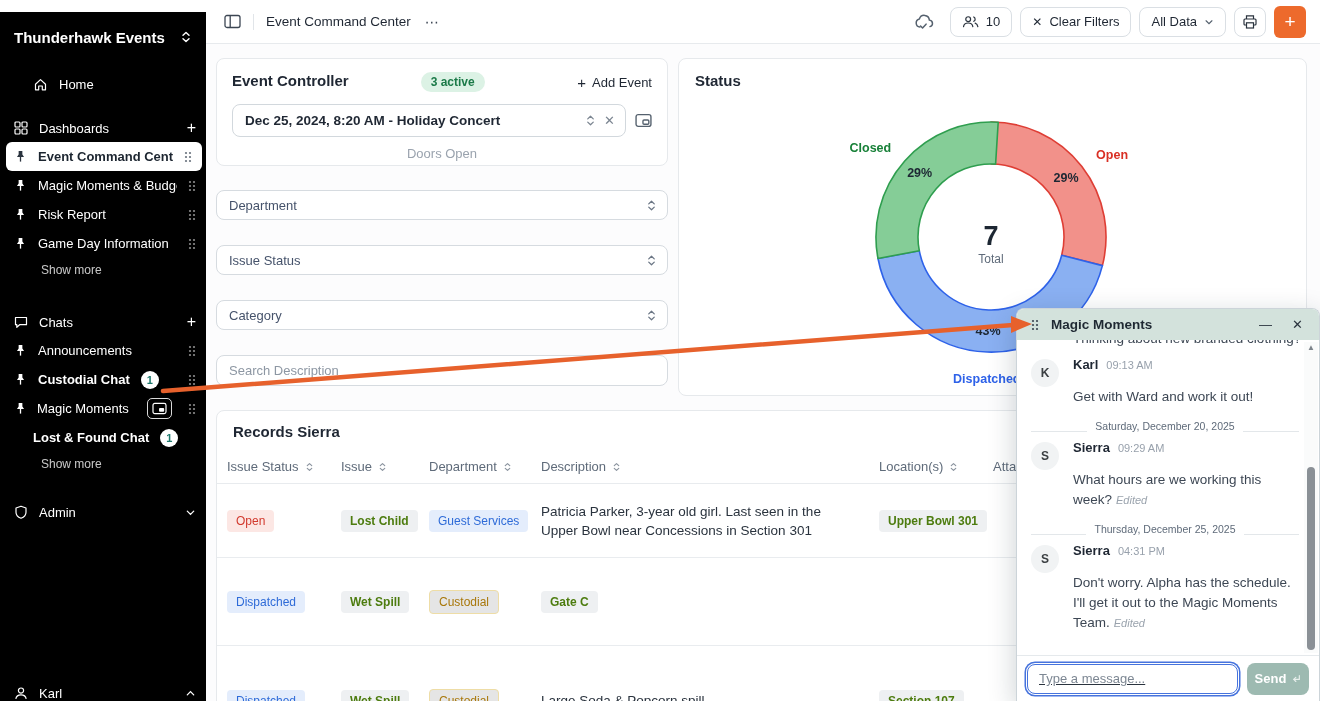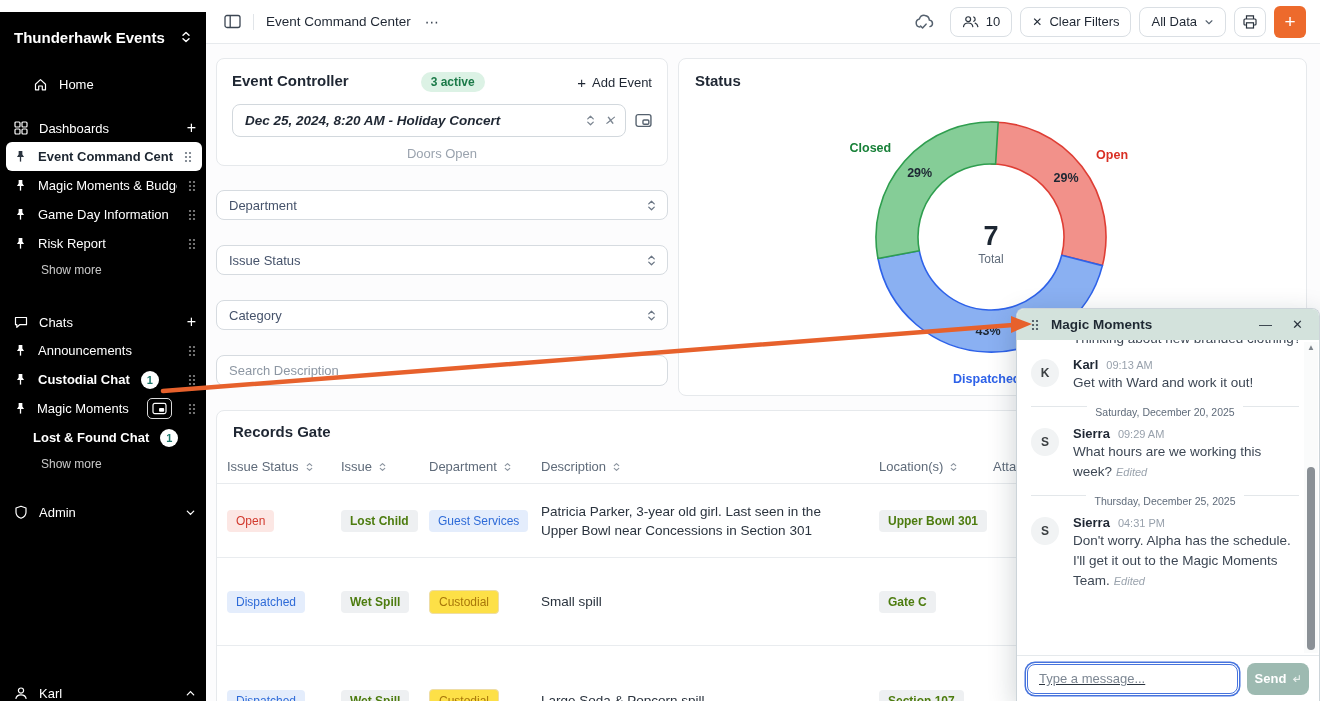--- a/index.html
+++ b/index.html
@@ -39,21 +39,21 @@
 
   
   .main { position:absolute; left:206px; top:44px; width:1114px; height:657px; background:#fcfcfd; }
   .card { position:absolute; background:#fff; border:1px solid #e6e9ec; border-radius:8px; }
 
   .ec-card { left:10px; top:14px; width:452px; height:108px; padding:13px 15px; }
   .ec-top { display:flex; }
   .ec-title { font-size:15px; font-weight:700; color:#1f2733; }
   .ec-badge { margin-left:72px; background:#DCF2E5; color:#1B7A48; font-size:12px; font-weight:600; border-radius:10px; padding:3px 10px; }
   .ec-add { margin-left:auto; font-size:13px; color:#1f2733; display:flex; align-items:center; gap:6px; cursor:pointer; font-weight:500; }
-  .ec-selrow { display:flex; align-items:center; gap:9px; margin-top:12px;font-style:italic; }
+  .ec-selrow { display:flex; align-items:center; gap:9px; margin-top:12px; }
   .ec-select { flex:1; height:33px; border:1px solid #d2d8dd; border-radius:8px; display:flex; align-items:center; padding:0 10px 0 12px; cursor:pointer; }
   .ec-select .val { flex:1; font-size:13.5px; font-weight:700; color:#1f2733; }
   .ec-doors { text-align:center; color:#9aa3ae; font-size:13px; margin-top:9px; }
 
   .filter-box { position:absolute; left:10px; width:452px; height:30px; border:1px solid #d6dbe0; border-radius:8px; background:#fff; display:flex; align-items:center; padding:0 10px 0 12px; font-size:13px; color:#46536b; cursor:pointer; }
   .filter-box .lbl { flex:1; }
   .search-box { position:absolute; left:10px; top:311px; width:452px; height:31px; }
   .search-box input { width:100%; height:100%; border:1px solid #d6dbe0; border-radius:8px; padding:0 12px; font-size:13px; color:#2a333e; font-family:inherit; outline:none; }
   .search-box input::placeholder { color:#8d97a3; }
 
@@ -71,21 +71,21 @@
   .rt-grid { display:grid; grid-template-columns:114px 88px 112px 338px 114px 1fr; align-items:center; padding-left:10px; }
   .rt-head { height:34px; border-bottom:1px solid #e8ebee; }
   .rt-hcell { display:flex; align-items:center; gap:6px; font-size:13px; color:#5f6b7a; cursor:pointer; }
   .rt-row { border-bottom:1px solid #e9ecef; }
   .r1 { height:74px; } .r2 { height:88px; } .r3 { height:110px; }
   .pill { display:inline-block; font-size:12px; font-weight:500; border-radius:4px; padding:4px 9px; white-space:nowrap; }
   .pill-open { background:#FCE7E4; color:#D23A2E; }
   .pill-dispatched { background:#E4EDFC; color:#2E6BD8; }
   .pill-gray { background:#EEF0F2; color:#4d7c0f;font-weight:bold; }
   .pill-blue { background:#E4EDFC; color:#2E6BD8; }
-  .pill-yellow { background:#fde047; color:#A8770A; border:1px solid #eeddA6; }
+  .pill-yellow { background:#e5e5e5; color:#A8770A; border:1px solid #eeddA6; }
   .rt-desc { font-size:13.5px; color:#2a333e; line-height:19px; padding-right:24px; }
   .thumb { width:42px; height:62px; border-radius:3px; }
   .thumb-spill1 { background:
     radial-gradient(circle at 22% 52%, #e9a9ad 0 15%, transparent 16%),
     radial-gradient(circle at 32% 78%, #e8cf6a 0 9%, transparent 10%),
     radial-gradient(circle at 58% 68%, #e3c14f 0 10%, transparent 11%),
     radial-gradient(circle at 72% 86%, #d9b84e 0 9%, transparent 10%),
     linear-gradient(180deg, #474e5c 0%, #6e7683 14%, #a7abb1 32%, #b9bcbf 55%, #c4c0b4 76%, #cfc6a8 100%); }
   .thumb-spill2 { background:
     radial-gradient(circle at 25% 28%, #d94f45 0 13%, transparent 14%),
@@ -100,25 +100,25 @@
   .chat-head { position:absolute; left:0; top:0; right:0; height:31px; background:#D3E2DC; border-radius:7px 7px 0 0; display:flex; align-items:center; padding:0 12px 0 14px; gap:12px; z-index:3; }
   .chat-title { font-size:13.5px; font-weight:700; color:#1f2933; flex:1; }
   .chat-min, .chat-close { font-size:13px; color:#2a333e; cursor:pointer; padding:0 4px; }
   .chat-msgs { position:absolute; left:0; top:31px; right:16px; bottom:46px; overflow:hidden; padding-left:14px; z-index:1; }
   .msg { display:flex; gap:14px; margin-top:8px; }
   .msg-avatar { flex:none; width:28px; height:28px; border-radius:50%; background:#f1f3f4; color:#3c4043; font-size:12px; font-weight:700; display:flex; align-items:center; justify-content:center; margin-top:2px; }
   .msg-body { flex:1; min-width:0; }
   .msg-meta { display:flex; align-items:baseline; gap:8px; }
   .msg-name { font-size:13px; font-weight:700; color:#1f2733; }
   .msg-time { font-size:11px; color:#98a1ac; }
-  .msg-text { font-size:13.5px; color:#3d4754; line-height:20px; margin-top:1px; }
+  .msg-text { font-size:13.5px; color:#3d4754; line-height:20px; margin-top:15px; }
   .edited { font-style:italic; font-size:11px; color:#9aa3ad; margin-left:4px; }
   .msg-cont { margin-top:-11px; margin-left:42px; }
   .followup { margin-left:42px; margin-top:7px; font-size:13.5px; color:#3d4754; line-height:20px; }
-  .chat-divider { display:flex; align-items:flex-start; gap:8px; margin:13px 4px 5px 0; }
+  .chat-divider { display:flex; align-items:flex-end; gap:8px; margin:13px 4px 5px 0; }
   .chat-divider .line { flex:1; border-top:1px solid #e3e7ea; }
   .chat-divider .dtxt { font-size:10.5px; color:#5f6b7a; white-space:nowrap; }
   .chat-scroll { position:absolute; right:1px; top:33px; bottom:48px; width:14px; background:#fafbfb; display:flex; flex-direction:column; align-items:center; z-index:2; }
   .scroll-arrow { font-size:8px; color:#7d848b; line-height:12px; cursor:pointer; }
   .scroll-track { flex:1; width:100%; position:relative; }
   .scroll-thumb { position:absolute; left:3px; width:8px; top:113px; height:183px; background:#8a9096; border-radius:4px; cursor:grab; }
   .chat-foot { position:absolute; left:0; right:0; bottom:0; height:46px; border-top:1px solid #e5e9ec; background:#fff; display:flex; align-items:center; padding:0 10px; gap:9px; }
   .chat-input { flex:1; height:30px; border:1px solid #4673DD; box-shadow:0 0 0 1px #fff, 0 0 0 2.5px #4673DD; border-radius:8px; padding:0 11px; font-size:13px; font-family:inherit; outline:none; color:#2a333e;text-decoration:underline; }
   .chat-input::placeholder { color:#7d8793; }
   .send-btn { flex:none; width:62px; height:32px; background:#9DBAB1; border:none; border-radius:8px; color:#fff; font-size:13px; font-weight:700; display:flex; align-items:center; justify-content:center; gap:5px; cursor:pointer; }
@@ -199,40 +199,40 @@
         </svg>
       </span>
   </div>
   <div class="sb-item">
     <span class="icon">
         <svg width="13" height="13" viewBox="0 0 14 14">
           <path d="M5 1.2h4v3.6l1.8 2.7H3.2L5 4.8z" fill="#fff"></path>
           <path d="M7 7.5v5" stroke="#fff" stroke-width="1.4"></path>
         </svg>
       </span>
-    <span class="lbl">Game Day Information</span>
+    <span class="lbl">Risk Report</span>
     <span class="drag icon">
         <svg width="8" height="12" viewBox="0 0 8 12" fill="currentColor">
           <circle cx="2" cy="2" r="1.1"></circle>
           <circle cx="6" cy="2" r="1.1"></circle>
           <circle cx="2" cy="6" r="1.1"></circle>
           <circle cx="6" cy="6" r="1.1"></circle>
           <circle cx="2" cy="10" r="1.1"></circle>
           <circle cx="6" cy="10" r="1.1"></circle>
         </svg>
       </span>
   </div>
   <div class="sb-item">
     <span class="icon">
         <svg width="13" height="13" viewBox="0 0 14 14">
           <path d="M5 1.2h4v3.6l1.8 2.7H3.2L5 4.8z" fill="#fff"></path>
           <path d="M7 7.5v5" stroke="#fff" stroke-width="1.4"></path>
         </svg>
       </span>
-    <span class="lbl">Risk Report</span>
+    <span class="lbl">Game Day Information</span>
     <span class="drag icon">
         <svg width="8" height="12" viewBox="0 0 8 12" fill="currentColor">
           <circle cx="2" cy="2" r="1.1"></circle>
           <circle cx="6" cy="2" r="1.1"></circle>
           <circle cx="2" cy="6" r="1.1"></circle>
           <circle cx="6" cy="6" r="1.1"></circle>
           <circle cx="2" cy="10" r="1.1"></circle>
           <circle cx="6" cy="10" r="1.1"></circle>
         </svg>
       </span>
@@ -476,21 +476,21 @@
         <text text-anchor="middle" x="307.8" y="320.9" class="seg-label" fill="#2E62E9">Dispatched</text>
         <path d="M199.0,199.5 A115,115 0 0 1 319.2,63.2 L316.6,105.1 A73,73 0 0 0 240.3,191.7 Z" fill="#85CD97" stroke="#2F9E4F" stroke-width="1.6" stroke-linejoin="round"></path>
         <text x="240.7" y="115.2" class="seg-pct">29%</text>
         <text text-anchor="end" x="212.2" y="90" class="seg-label" fill="#188038">Closed</text>
         <text x="312" y="179" class="center-value">7</text>
         <text x="312" y="201" class="center-label">Total</text>
       </svg>
   </div>
 
   <div class="card rt-card">
-    <div class="rt-title">Records Gate</div>
+    <div class="rt-title">Records Sierra</div>
     <div class="rt-grid rt-head">
       <span class="rt-hcell">
           <span>Issue Status</span>
           <span class="icon">
             <svg width="9" height="12" viewBox="0 0 12 14" fill="none" stroke="#8a939e" stroke-width="1.5" stroke-linecap="round" stroke-linejoin="round">
               <path d="M3 5.2 6 2.4l3 2.8M3 8.8 6 11.6l3-2.8"></path>
             </svg>
           </span>
         </span>
       <span class="rt-hcell">
@@ -536,21 +536,20 @@
       <span><span class="pill pill-blue">Guest Services</span></span>
       <span class="rt-desc">Patricia Parker, 3-year old girl. Last seen in the Upper Bowl near Concessions in Section 301</span>
       <span><span class="pill pill-gray">Upper Bowl 301</span></span>
       <span></span>
     </div>
 
     <div class="rt-grid rt-row r2">
       <span><span class="pill pill-dispatched">Dispatched</span></span>
       <span><span class="pill pill-gray">Wet Spill</span></span>
       <span><span class="pill pill-yellow">Custodial</span></span>
-      <span class="rt-desc">Small spill</span>
       <span><span class="pill pill-gray">Gate C</span></span>
       <span><span class="thumb thumb-spill1"></span></span>
     </div>
 
     <div class="rt-grid rt-row r3">
       <span><span class="pill pill-dispatched">Dispatched</span></span>
       <span><span class="pill pill-gray">Wet Spill</span></span>
       <span><span class="pill pill-yellow">Custodial</span></span>
       <span class="rt-desc">Large Soda &amp; Popcorn spill</span>
       <span><span class="pill pill-gray">Section 107</span></span>

